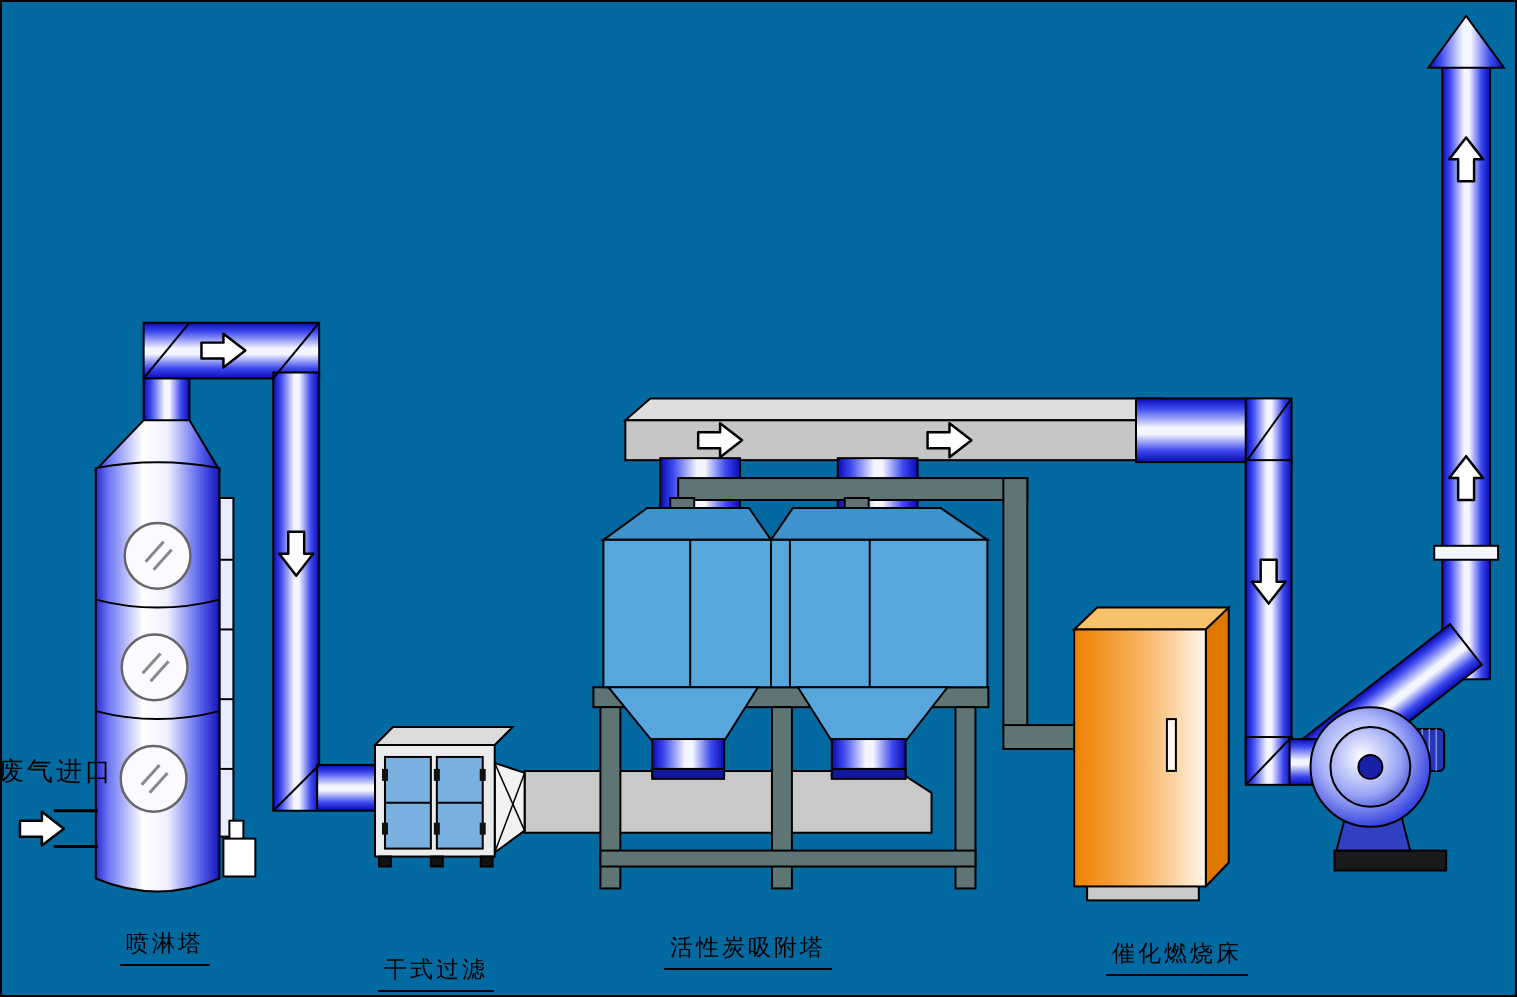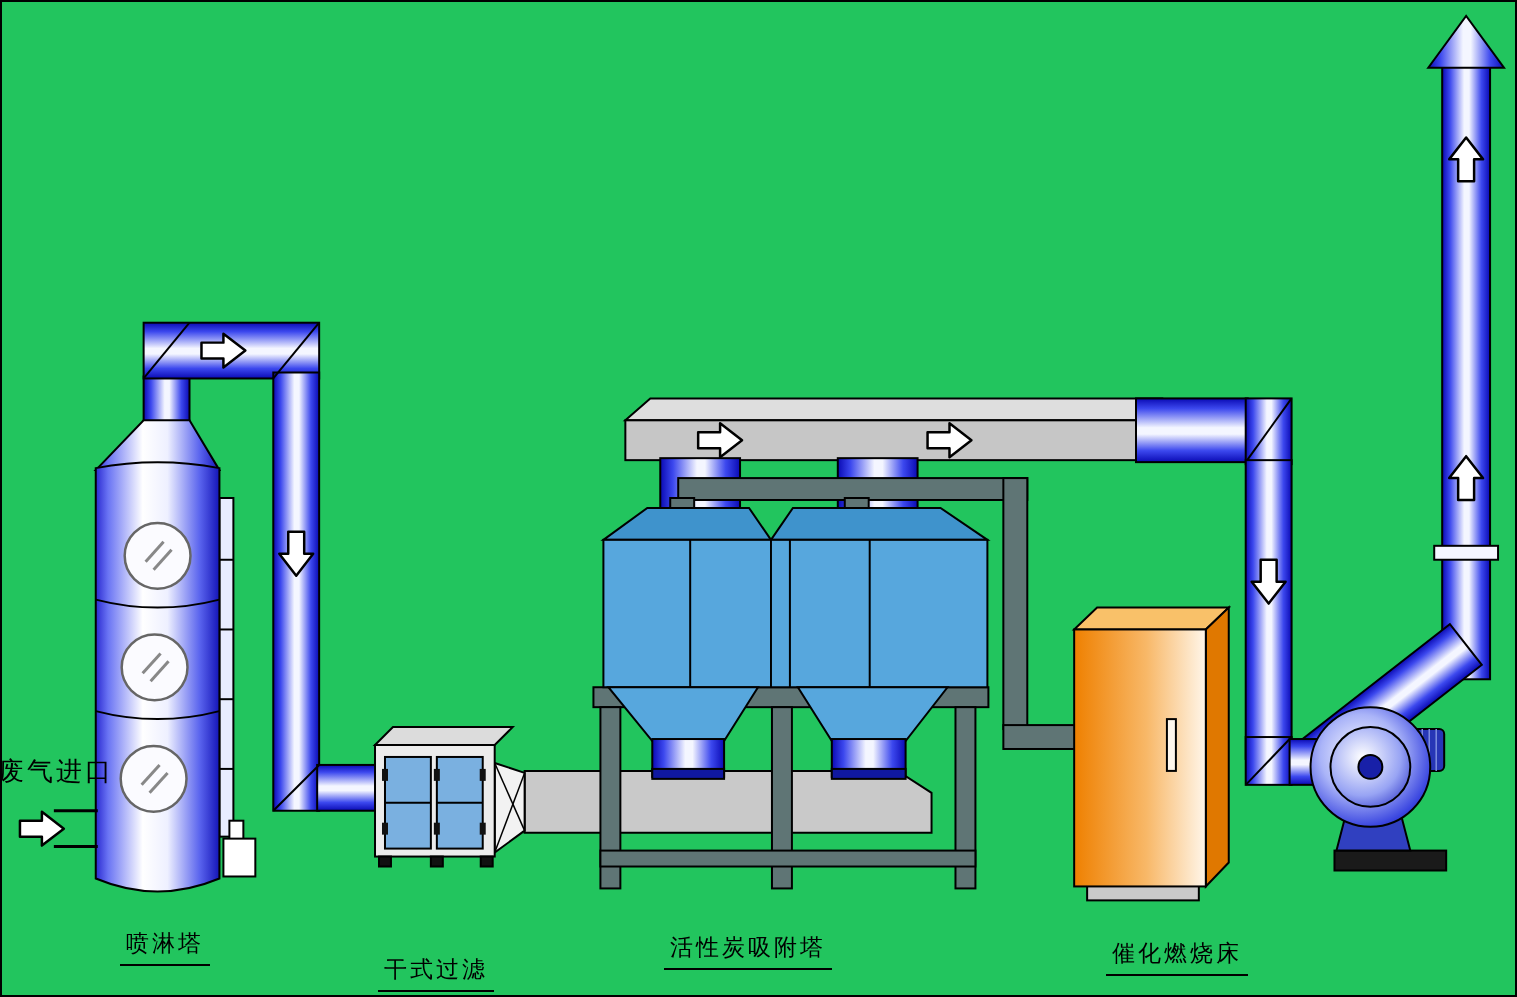--- a/index.html
+++ b/index.html
@@ -1,18 +1,18 @@
 <!DOCTYPE html>
 <html><head>
 <meta charset="utf-8">
 <style>
   html,body { margin:0; padding:0; background:#ffffff; }
   #canvas {
     position:relative; width:1517px; height:997px;
-    background:#22c55e; border:2px solid #000; box-sizing:border-box;
+    background:#0369a1; border:2px solid #000; box-sizing:border-box;
     overflow:hidden; font-family:"Liberation Sans", sans-serif;
   }
   #scene { position:absolute; left:0; top:0; width:100%; height:100%; }
   .lbl {
     position:absolute; font-size:23px; color:#000;
     letter-spacing:3px; white-space:nowrap;
     font-family:"Liberation Sans", sans-serif;
   }
   .underlined { border-bottom:2px solid #000; padding:0 6px 5px 6px; }
 </style>

